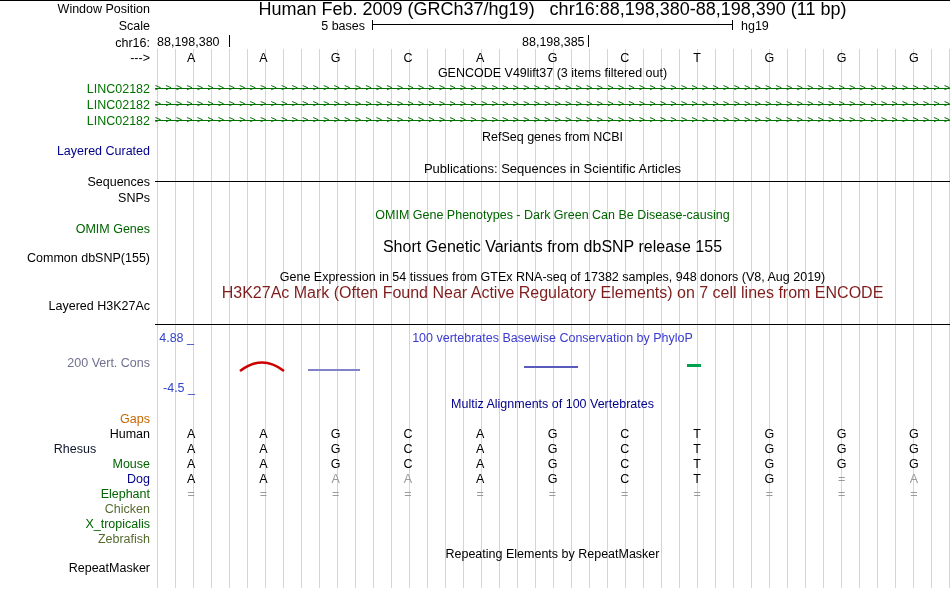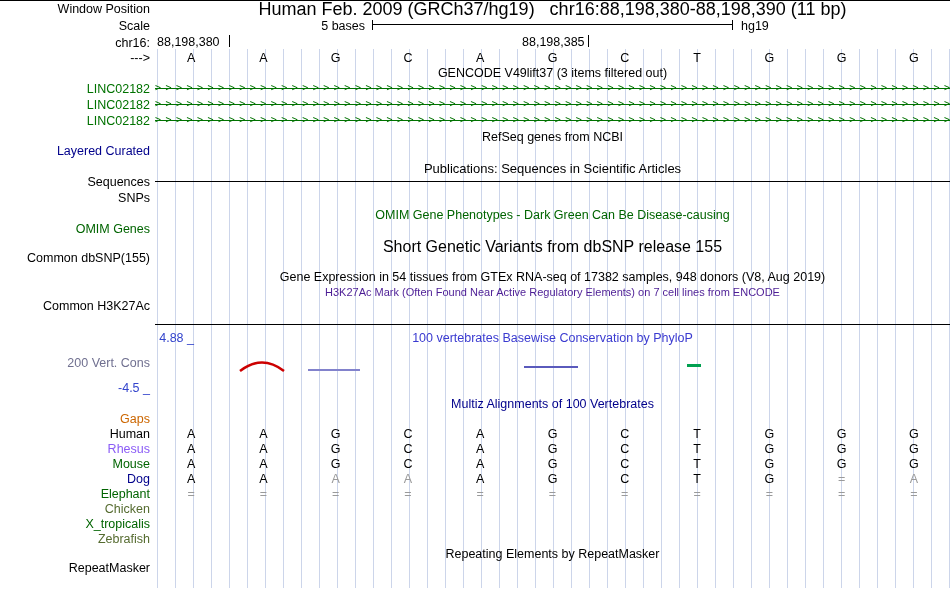--- a/index.html
+++ b/index.html
@@ -106,44 +106,44 @@
       <div class="sb-label" style="top: 36px; color: rgb(0, 0, 0);">chr16:</div>
       <div class="sb-label" style="top: 51px; color: rgb(0, 0, 0);">---&gt;</div>
       <div class="sb-label" style="top: 82px; color: rgb(0, 114, 0);">LINC02182</div>
       <div class="sb-label" style="top: 98px; color: rgb(0, 114, 0);">LINC02182</div>
       <div class="sb-label" style="top: 114px; color: rgb(0, 114, 0);">LINC02182</div>
       <div class="sb-label" style="top: 144px; color: rgb(0, 0, 139);">Layered Curated</div>
       <div class="sb-label" style="top: 175px; color: rgb(0, 0, 0);">Sequences</div>
       <div class="sb-label" style="top: 191px; color: rgb(0, 0, 0);">SNPs</div>
       <div class="sb-label" style="top: 222px; color: rgb(0, 100, 0);">OMIM Genes</div>
       <div class="sb-label" style="top: 251px; color: rgb(0, 0, 0);">Common dbSNP(155)</div>
-      <div class="sb-label" style="top: 299px; color: rgb(0, 0, 0);">Common H3K27Ac</div>
+      <div class="sb-label" style="top: 299px; color: rgb(0, 0, 0);">Layered H3K27Ac</div>
       <div class="sb-label" style="top: 331px; color: rgb(51, 68, 204); margin-left: 44px;">4.88 _</div>
       <div class="sb-label" style="top: 356px; color: rgb(112, 112, 144);">200 Vert. Cons</div>
-      <div class="sb-label" style="top: 381px; color: rgb(51, 68, 204);">-4.5 _</div>
+      <div class="sb-label" style="top: 381px; color: rgb(51, 68, 204); margin-left: 45px;">-4.5 _</div>
       <div class="sb-label" style="top: 412px; color: rgb(204, 102, 0);">Gaps</div>
       <div class="sb-label" style="top: 561px; color: rgb(0, 0, 0);">RepeatMasker</div>
       <div class="sb-label" style="top: 427px; color: rgb(0, 0, 0);">Human</div>
-      <div class="sb-label" style="top: 442px; color: #8b5cf6;">Rhesus</div>
+      <div class="sb-label" style="top: 442px; color: #0f172a; text-align: center;">Rhesus</div>
       <div class="sb-label" style="top: 457px; color: rgb(0, 100, 0);">Mouse</div>
       <div class="sb-label" style="top: 472px; color: rgb(0, 0, 139);">Dog</div>
       <div class="sb-label" style="top: 487px; color: rgb(0, 100, 0);">Elephant</div>
       <div class="sb-label" style="top: 502px; color: rgb(85, 107, 47);">Chicken</div>
       <div class="sb-label" style="top: 517px; color: rgb(0, 100, 0); padding-left: 16px;">X_tropicalis</div>
       <div class="sb-label" style="top: 532px; color: rgb(85, 107, 47);">Zebrafish</div>
     </div>
   <div id="titles">
       <div class="title" style="top: 2px; color: rgb(0, 0, 0); font-size: 18px;">Human Feb. 2009 (GRCh37/hg19)   chr16:88,198,380-88,198,390 (11 bp)</div>
       <div class="title" style="top: 66px; color: rgb(0, 0, 0); font-size: 12.5px;">GENCODE V49lift37 (3 items filtered out)</div>
       <div class="title" style="top: 130px; color: rgb(0, 0, 0); font-size: 12.5px;">RefSeq genes from NCBI</div>
       <div class="title" style="top: 161px; color: rgb(0, 0, 0); font-size: 13px;">Publications: Sequences in Scientific Articles</div>
       <div class="title" style="top: 208px; color: rgb(0, 100, 0); font-size: 12.5px;">OMIM Gene Phenotypes - Dark Green Can Be Disease-causing</div>
       <div class="title" style="top: 239px; color: rgb(0, 0, 0); font-size: 16px;">Short Genetic Variants from dbSNP release 155</div>
       <div class="title" style="top: 270px; color: rgb(0, 0, 0); font-size: 12.5px;">Gene Expression in 54 tissues from GTEx RNA-seq of 17382 samples, 948 donors (V8, Aug 2019)</div>
-      <div class="title" style="top: 285px; color: #4c1d95; font-size: 11px;">H3K27Ac Mark (Often Found Near Active Regulatory Elements) on 7 cell lines from ENCODE</div>
+      <div class="title" style="top: 285px; color: #7f1d1d; font-size: 16px;">H3K27Ac Mark (Often Found Near Active Regulatory Elements) on 7 cell lines from ENCODE</div>
       <div class="title" style="top: 331px; color: rgb(58, 58, 208); font-size: 12.5px;">100 vertebrates Basewise Conservation by PhyloP</div>
       <div class="title" style="top: 397px; color: rgb(0, 0, 139); font-size: 12.5px;">Multiz Alignments of 100 Vertebrates</div>
       <div class="title" style="top: 547px; color: rgb(0, 0, 0); font-size: 12.5px;">Repeating Elements by RepeatMasker</div>
     </div>
 
   <div class="scale-text">5 bases</div>
   <div class="scale-bar">
     <div class="scale-bar-line"></div>
   </div>
   <div class="genome-tag">hg19</div>

